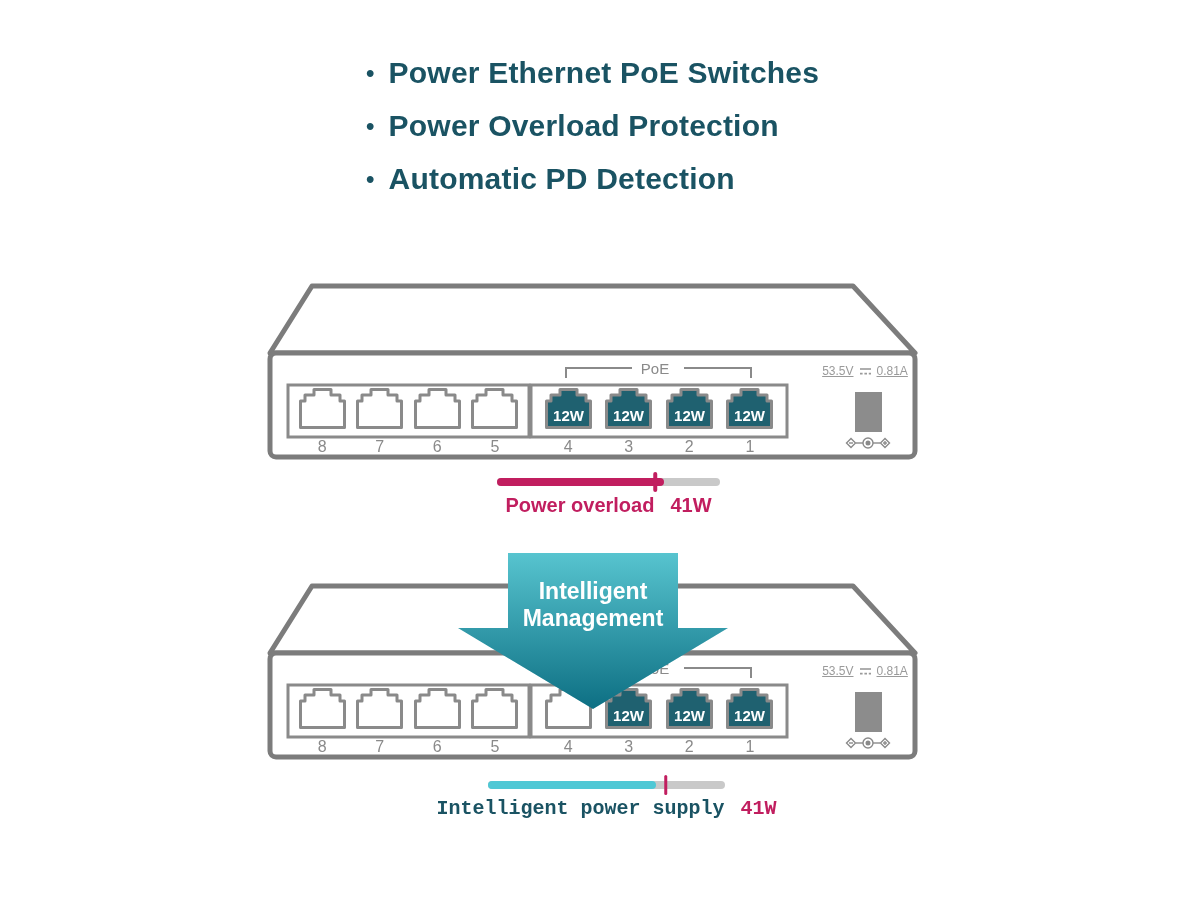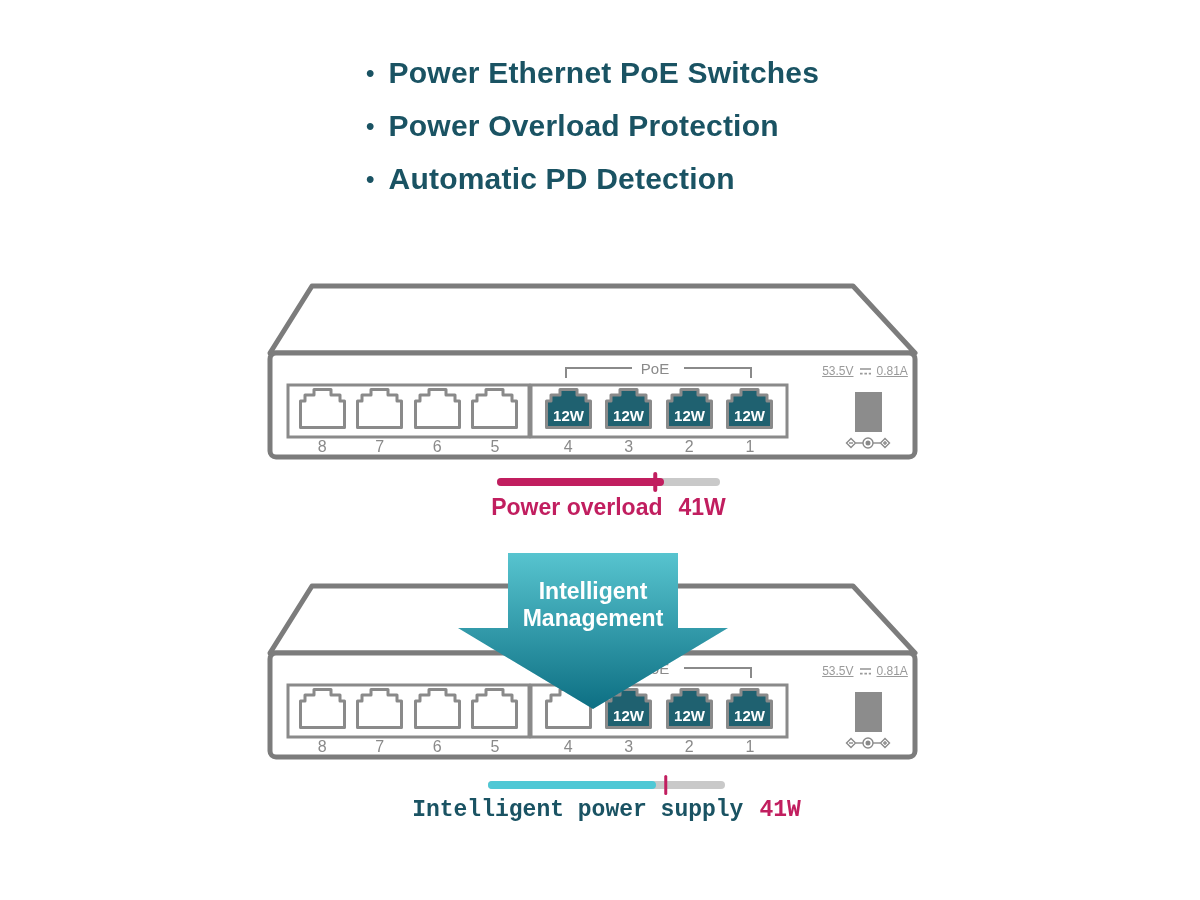--- a/index.html
+++ b/index.html
@@ -30,21 +30,21 @@
     justify-content:space-evenly;align-items:center;}
   .nums-left{left:28px;width:241px;}
   .nums-right{left:271px;width:256px;}
   .nums span{width:47px;text-align:center;font-size:16px;color:var(--detail);}
   
   .bar-block{position:absolute;}
   .bar{position:relative;height:8px;border-radius:4px;background:var(--track);margin-top:6px;}
   .bar-fill{position:absolute;left:0;top:0;height:8px;border-radius:4px;}
   .bar-tick{position:absolute;top:-6px;width:3.5px;height:20px;border-radius:2px;transform:translateX(-50%);}
   .bar-row{display:flex;justify-content:center;align-items:flex-start;gap:16px;
-    margin-top:8px;white-space:nowrap;font-size:23px;font-weight:700;}
+    margin-top:8px;white-space:nowrap;font-size:20px;font-weight:700;}
   
   .arrow{position:absolute;left:458px;top:553px;width:270px;height:156px;z-index:5;
     background:linear-gradient(180deg,var(--arrow-top) 0%,var(--arrow-bottom) 100%);
     clip-path:polygon(50px 0,220px 0,220px 75px,270px 75px,135px 156px,0 75px,50px 75px);
     color:#fff;text-align:center;font-weight:700;font-size:23px;line-height:27px;
     padding-top:25px;box-sizing:border-box;}
 </style>
 </head>
 <body>
 

